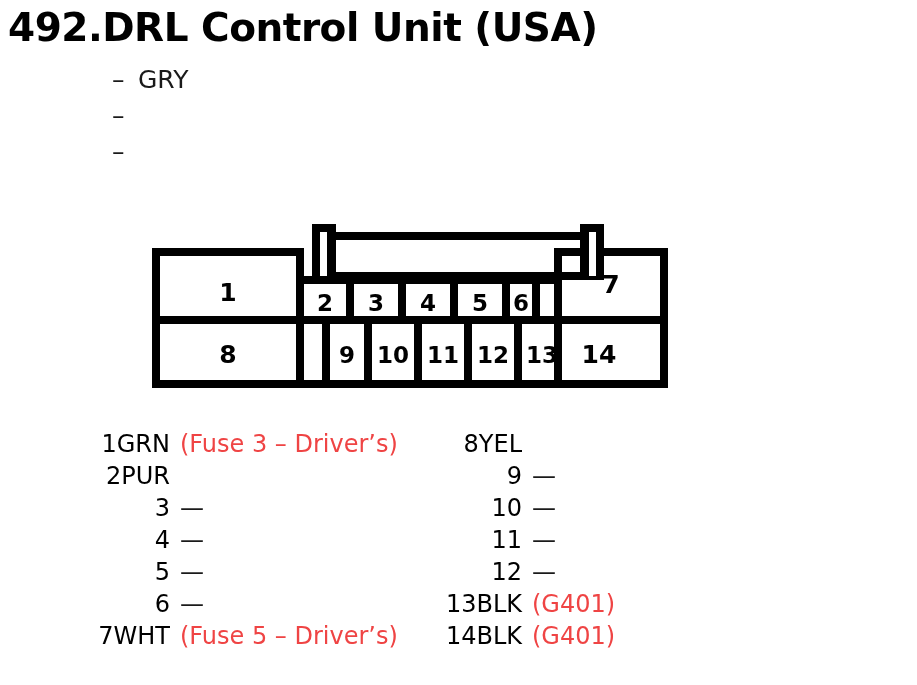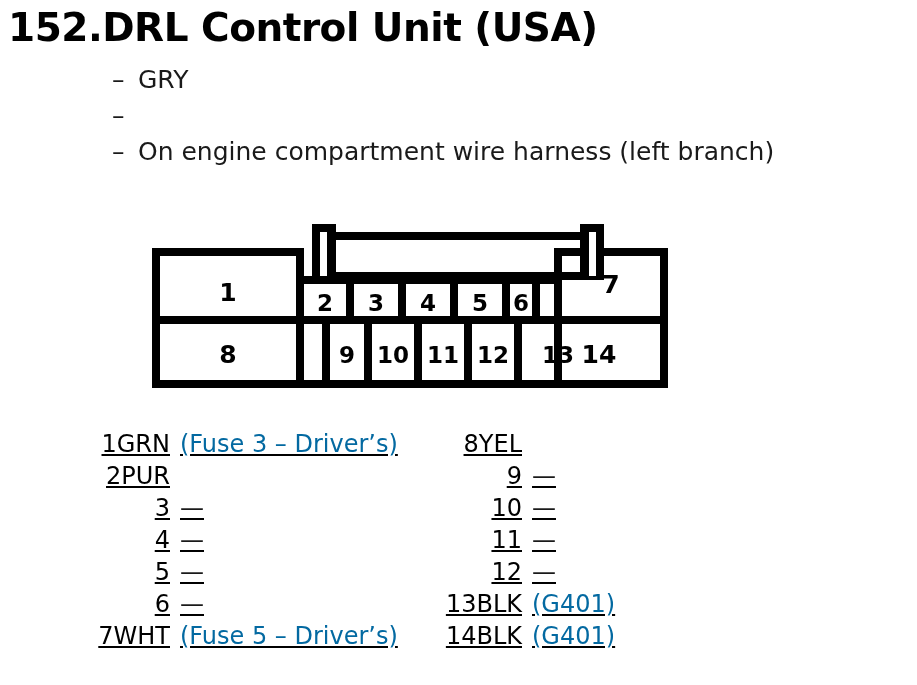--- a/index.html
+++ b/index.html
@@ -104,53 +104,53 @@
     font-size: 23px;
     font-weight: bold;
     color: #000000;
     text-align: center;
     line-height: 1;
     white-space: pre;
   }
   .pin-label.big { font-size: 25px; }
 
   
-  .pin-list { position: absolute; top: 430px; text-decoration: underline; }
+  .pin-list { position: absolute; top: 430px; }
   #pin-list-left  { left: 84px; }
   #pin-list-right { left: 440px; }
 
   .pin-entry {
     display: flex;
     align-items: baseline;
     height: 32px;
     font-size: 24px;
     white-space: pre;
   }
   .pin-id {
     display: inline-block;
     text-align: right;
     color: #000000;
   }
   #pin-list-left  .pin-id { width: 86px; }
   #pin-list-right .pin-id { width: 82px; }
   .pin-desc {
-    color: #0369a1;
+    color: #ef4444;
     padding-left: 10px;
   }
   .pin-desc.empty { color: #1a1a1a; padding-left: 10px; }
 </style>
 </head>
 <body>
 
-<div id="page-title">152.DRL Control Unit (USA)</div>
+<div id="page-title">492.DRL Control Unit (USA)</div>
 
 <div id="notes-list">
     <div class="note-row"><span class="note-dash">–</span><span>GRY</span></div>
     <div class="note-row"><span class="note-dash">–</span></div>
-    <div class="note-row"><span class="note-dash">–</span><span>On engine compartment wire harness (left branch)</span></div>
+    <div class="note-row"><span class="note-dash">–</span></div>
   </div>
 
 <div id="connector">
 
   <div class="wall" id="shell-bottom"></div>
   <div class="wall" id="shell-left"></div>
   <div class="wall" id="shell-right"></div>
   <div class="wall" id="cap-left-top"></div>
   <div class="wall" id="cap-right-top"></div>
   <div class="wall" id="div-left-col"></div>
@@ -183,21 +183,21 @@
   <span class="pin-label" style="left:254px; top:72px;  width:44px;">4</span>
   <span class="pin-label" style="left:306px; top:72px;  width:44px;">5</span>
   <span class="pin-label" style="left:358px; top:72px;  width:22px;">6</span>
   <span class="pin-label big" style="left:410px; top:52px;  width:98px;">7</span>
 
   <span class="pin-label big" style="left:8px;   top:122px; width:136px;">8</span>
   <span class="pin-label" style="left:178px; top:124px; width:34px;">9</span>
   <span class="pin-label" style="left:220px; top:124px; width:42px;">10</span>
   <span class="pin-label" style="left:270px; top:124px; width:42px;">11</span>
   <span class="pin-label" style="left:320px; top:124px; width:42px;">12</span>
-  <span class="pin-label" style="left:378px; top:124px; width:40px;padding-left:8px;">13</span>
+  <span class="pin-label" style="left:370px; top:124px; width:40px;">13</span>
   <span class="pin-label big" style="left:410px; top:122px; width:74px;">14</span>
 </div>
 
 <div class="pin-list" id="pin-list-left">
     <div class="pin-entry"><span class="pin-id">1GRN</span><span class="pin-desc">(Fuse 3 – Driver’s)</span></div>
     <div class="pin-entry"><span class="pin-id">2PUR</span></div>
     <div class="pin-entry"><span class="pin-id">3</span><span class="pin-desc empty">—</span></div>
     <div class="pin-entry"><span class="pin-id">4</span><span class="pin-desc empty">—</span></div>
     <div class="pin-entry"><span class="pin-id">5</span><span class="pin-desc empty">—</span></div>
     <div class="pin-entry"><span class="pin-id">6</span><span class="pin-desc empty">—</span></div>

